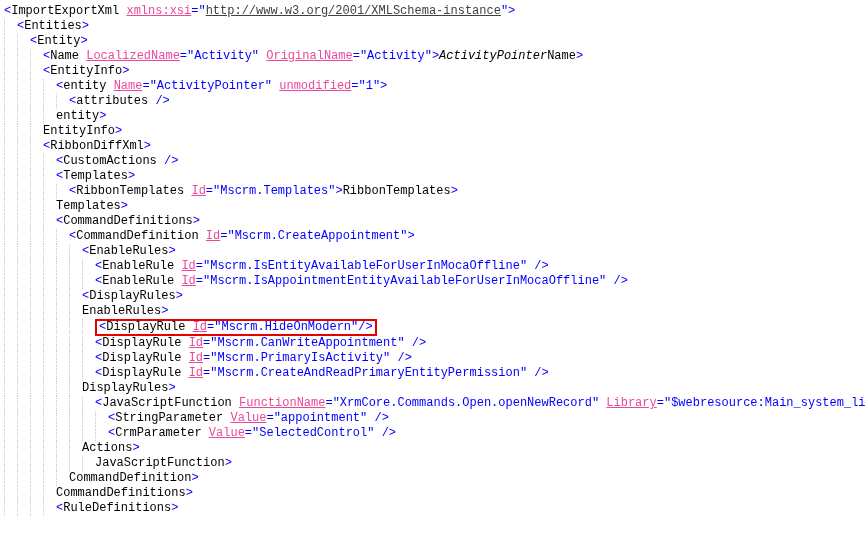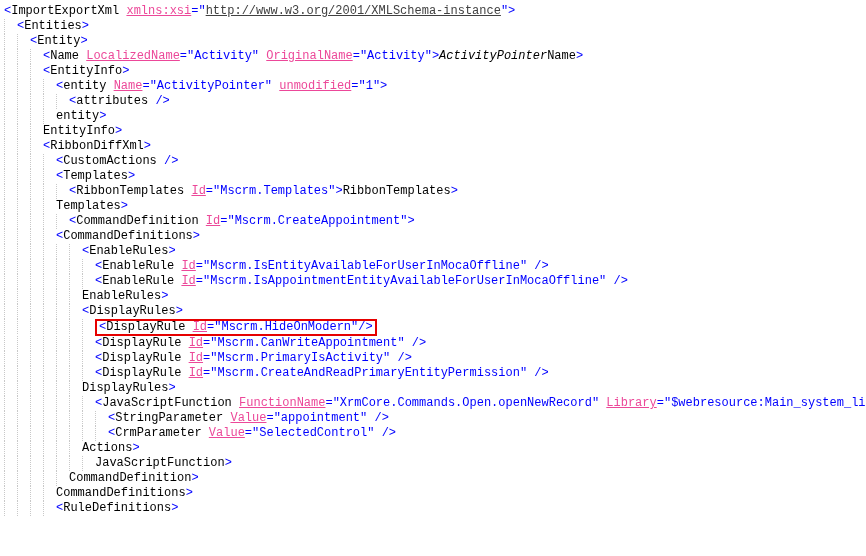--- a/index.html
+++ b/index.html
@@ -48,27 +48,27 @@
     <div class="line"><span class="guide"></span><span class="guide"></span><span class="guide"></span><span class="bracket">&lt;</span><span class="tagname">EntityInfo</span><span class="bracket">&gt;</span></div>
     <div class="line"><span class="guide"></span><span class="guide"></span><span class="guide"></span><span class="guide"></span><span class="bracket">&lt;</span><span class="tagname">entity</span>&nbsp;<span class="attrname">Name</span><span class="eq">=</span><span class="attrval">"ActivityPointer"</span>&nbsp;<span class="attrname">unmodified</span><span class="eq">=</span><span class="attrval">"1"</span><span class="bracket">&gt;</span></div>
     <div class="line"><span class="guide"></span><span class="guide"></span><span class="guide"></span><span class="guide"></span><span class="guide"></span><span class="bracket">&lt;</span><span class="tagname">attributes</span><span class="bracket"> /&gt;</span></div>
     <div class="line"><span class="guide"></span><span class="guide"></span><span class="guide"></span><span class="guide"></span><span class="bracket"><span class="tagname">entity</span><span class="bracket">&gt;</span></span></div>
     <div class="line"><span class="guide"></span><span class="guide"></span><span class="guide"></span><span class="bracket"><span class="tagname">EntityInfo</span><span class="bracket">&gt;</span></span></div>
     <div class="line"><span class="guide"></span><span class="guide"></span><span class="guide"></span><span class="bracket">&lt;</span><span class="tagname">RibbonDiffXml</span><span class="bracket">&gt;</span></div>
     <div class="line"><span class="guide"></span><span class="guide"></span><span class="guide"></span><span class="guide"></span><span class="bracket">&lt;</span><span class="tagname">CustomActions</span><span class="bracket"> /&gt;</span></div>
     <div class="line"><span class="guide"></span><span class="guide"></span><span class="guide"></span><span class="guide"></span><span class="bracket">&lt;</span><span class="tagname">Templates</span><span class="bracket">&gt;</span></div>
     <div class="line"><span class="guide"></span><span class="guide"></span><span class="guide"></span><span class="guide"></span><span class="guide"></span><span class="bracket">&lt;</span><span class="tagname">RibbonTemplates</span>&nbsp;<span class="attrname">Id</span><span class="eq">=</span><span class="attrval">"Mscrm.Templates"</span><span class="bracket">&gt;</span><span class="bracket"><span class="tagname">RibbonTemplates</span><span class="bracket">&gt;</span></span></div>
     <div class="line"><span class="guide"></span><span class="guide"></span><span class="guide"></span><span class="guide"></span><span class="bracket"><span class="tagname">Templates</span><span class="bracket">&gt;</span></span></div>
+    <div class="line"><span class="guide"></span><span class="guide"></span><span class="guide"></span><span class="guide"></span><span class="bracket">&lt;</span><span class="tagname">CommandDefinitions</span><span class="bracket">&gt;</span></div>
     <div class="line"><span class="guide"></span><span class="guide"></span><span class="guide"></span><span class="guide"></span><span class="guide"></span><span class="bracket">&lt;</span><span class="tagname">CommandDefinition</span>&nbsp;<span class="attrname">Id</span><span class="eq">=</span><span class="attrval">"Mscrm.CreateAppointment"</span><span class="bracket">&gt;</span></div>
-    <div class="line"><span class="guide"></span><span class="guide"></span><span class="guide"></span><span class="guide"></span><span class="bracket">&lt;</span><span class="tagname">CommandDefinitions</span><span class="bracket">&gt;</span></div>
     <div class="line"><span class="guide"></span><span class="guide"></span><span class="guide"></span><span class="guide"></span><span class="guide"></span><span class="guide"></span><span class="bracket">&lt;</span><span class="tagname">EnableRules</span><span class="bracket">&gt;</span></div>
     <div class="line"><span class="guide"></span><span class="guide"></span><span class="guide"></span><span class="guide"></span><span class="guide"></span><span class="guide"></span><span class="guide"></span><span class="bracket">&lt;</span><span class="tagname">EnableRule</span>&nbsp;<span class="attrname">Id</span><span class="eq">=</span><span class="attrval">"Mscrm.IsEntityAvailableForUserInMocaOffline"</span><span class="bracket"> /&gt;</span></div>
     <div class="line"><span class="guide"></span><span class="guide"></span><span class="guide"></span><span class="guide"></span><span class="guide"></span><span class="guide"></span><span class="guide"></span><span class="bracket">&lt;</span><span class="tagname">EnableRule</span>&nbsp;<span class="attrname">Id</span><span class="eq">=</span><span class="attrval">"Mscrm.IsAppointmentEntityAvailableForUserInMocaOffline"</span><span class="bracket"> /&gt;</span></div>
+    <div class="line"><span class="guide"></span><span class="guide"></span><span class="guide"></span><span class="guide"></span><span class="guide"></span><span class="guide"></span><span class="bracket">&lt;</span><span class="tagname">DisplayRules</span><span class="bracket">&gt;</span></div>
     <div class="line"><span class="guide"></span><span class="guide"></span><span class="guide"></span><span class="guide"></span><span class="guide"></span><span class="guide"></span><span class="bracket"><span class="tagname">EnableRules</span><span class="bracket">&gt;</span></span></div>
-    <div class="line"><span class="guide"></span><span class="guide"></span><span class="guide"></span><span class="guide"></span><span class="guide"></span><span class="guide"></span><span class="bracket">&lt;</span><span class="tagname">DisplayRules</span><span class="bracket">&gt;</span></div>
     <div class="line"><span class="guide"></span><span class="guide"></span><span class="guide"></span><span class="guide"></span><span class="guide"></span><span class="guide"></span><span class="guide"></span><span class="highlight"><span class="bracket">&lt;</span><span class="tagname">DisplayRule</span>&nbsp;<span class="attrname">Id</span><span class="eq">=</span><span class="attrval">"Mscrm.HideOnModern"</span><span class="bracket">/&gt;</span></span></div>
     <div class="line"><span class="guide"></span><span class="guide"></span><span class="guide"></span><span class="guide"></span><span class="guide"></span><span class="guide"></span><span class="guide"></span><span class="bracket">&lt;</span><span class="tagname">DisplayRule</span>&nbsp;<span class="attrname">Id</span><span class="eq">=</span><span class="attrval">"Mscrm.CanWriteAppointment"</span><span class="bracket"> /&gt;</span></div>
     <div class="line"><span class="guide"></span><span class="guide"></span><span class="guide"></span><span class="guide"></span><span class="guide"></span><span class="guide"></span><span class="guide"></span><span class="bracket">&lt;</span><span class="tagname">DisplayRule</span>&nbsp;<span class="attrname">Id</span><span class="eq">=</span><span class="attrval">"Mscrm.PrimaryIsActivity"</span><span class="bracket"> /&gt;</span></div>
     <div class="line"><span class="guide"></span><span class="guide"></span><span class="guide"></span><span class="guide"></span><span class="guide"></span><span class="guide"></span><span class="guide"></span><span class="bracket">&lt;</span><span class="tagname">DisplayRule</span>&nbsp;<span class="attrname">Id</span><span class="eq">=</span><span class="attrval">"Mscrm.CreateAndReadPrimaryEntityPermission"</span><span class="bracket"> /&gt;</span></div>
     <div class="line"><span class="guide"></span><span class="guide"></span><span class="guide"></span><span class="guide"></span><span class="guide"></span><span class="guide"></span><span class="bracket"><span class="tagname">DisplayRules</span><span class="bracket">&gt;</span></span></div>
     <div class="line"><span class="guide"></span><span class="guide"></span><span class="guide"></span><span class="guide"></span><span class="guide"></span><span class="guide"></span><span class="guide"></span><span class="bracket">&lt;</span><span class="tagname">JavaScriptFunction</span>&nbsp;<span class="attrname">FunctionName</span><span class="eq">=</span><span class="attrval">"XrmCore.Commands.Open.openNewRecord"</span>&nbsp;<span class="attrname">Library</span><span class="eq">=</span><span class="attrval">"$webresource:Main_system_library.js"</span></div>
     <div class="line"><span class="guide"></span><span class="guide"></span><span class="guide"></span><span class="guide"></span><span class="guide"></span><span class="guide"></span><span class="guide"></span><span class="guide"></span><span class="bracket">&lt;</span><span class="tagname">StringParameter</span>&nbsp;<span class="attrname">Value</span><span class="eq">=</span><span class="attrval">"appointment"</span><span class="bracket"> /&gt;</span></div>
     <div class="line"><span class="guide"></span><span class="guide"></span><span class="guide"></span><span class="guide"></span><span class="guide"></span><span class="guide"></span><span class="guide"></span><span class="guide"></span><span class="bracket">&lt;</span><span class="tagname">CrmParameter</span>&nbsp;<span class="attrname">Value</span><span class="eq">=</span><span class="attrval">"SelectedControl"</span><span class="bracket"> /&gt;</span></div>
     <div class="line"><span class="guide"></span><span class="guide"></span><span class="guide"></span><span class="guide"></span><span class="guide"></span><span class="guide"></span><span class="bracket"><span class="tagname">Actions</span><span class="bracket">&gt;</span></span></div>
     <div class="line"><span class="guide"></span><span class="guide"></span><span class="guide"></span><span class="guide"></span><span class="guide"></span><span class="guide"></span><span class="guide"></span><span class="bracket"><span class="tagname">JavaScriptFunction</span><span class="bracket">&gt;</span></span></div>

